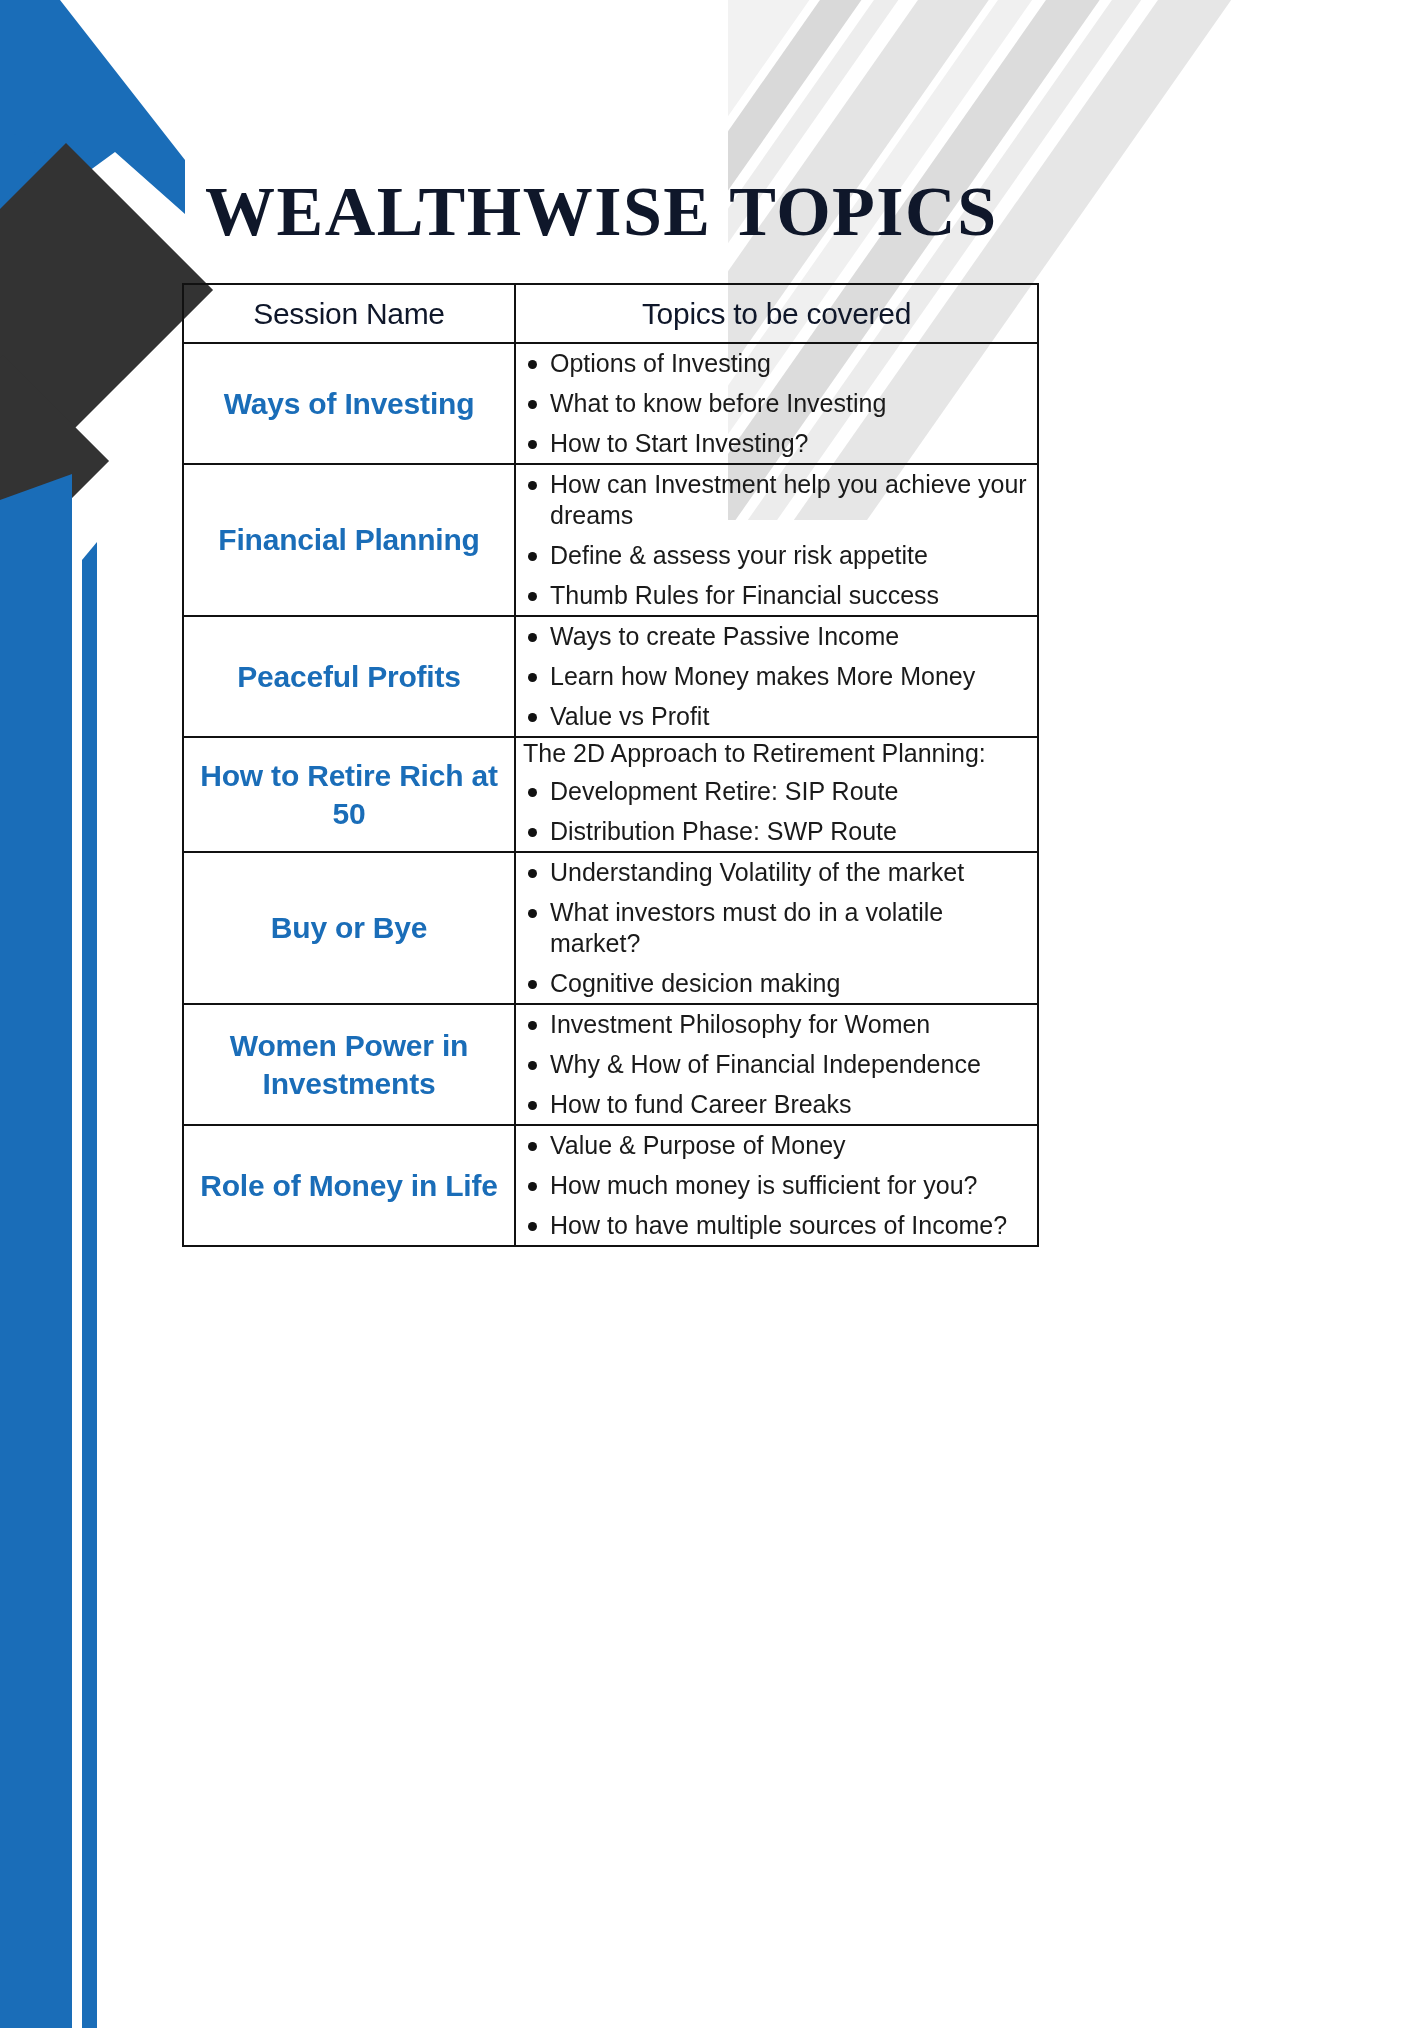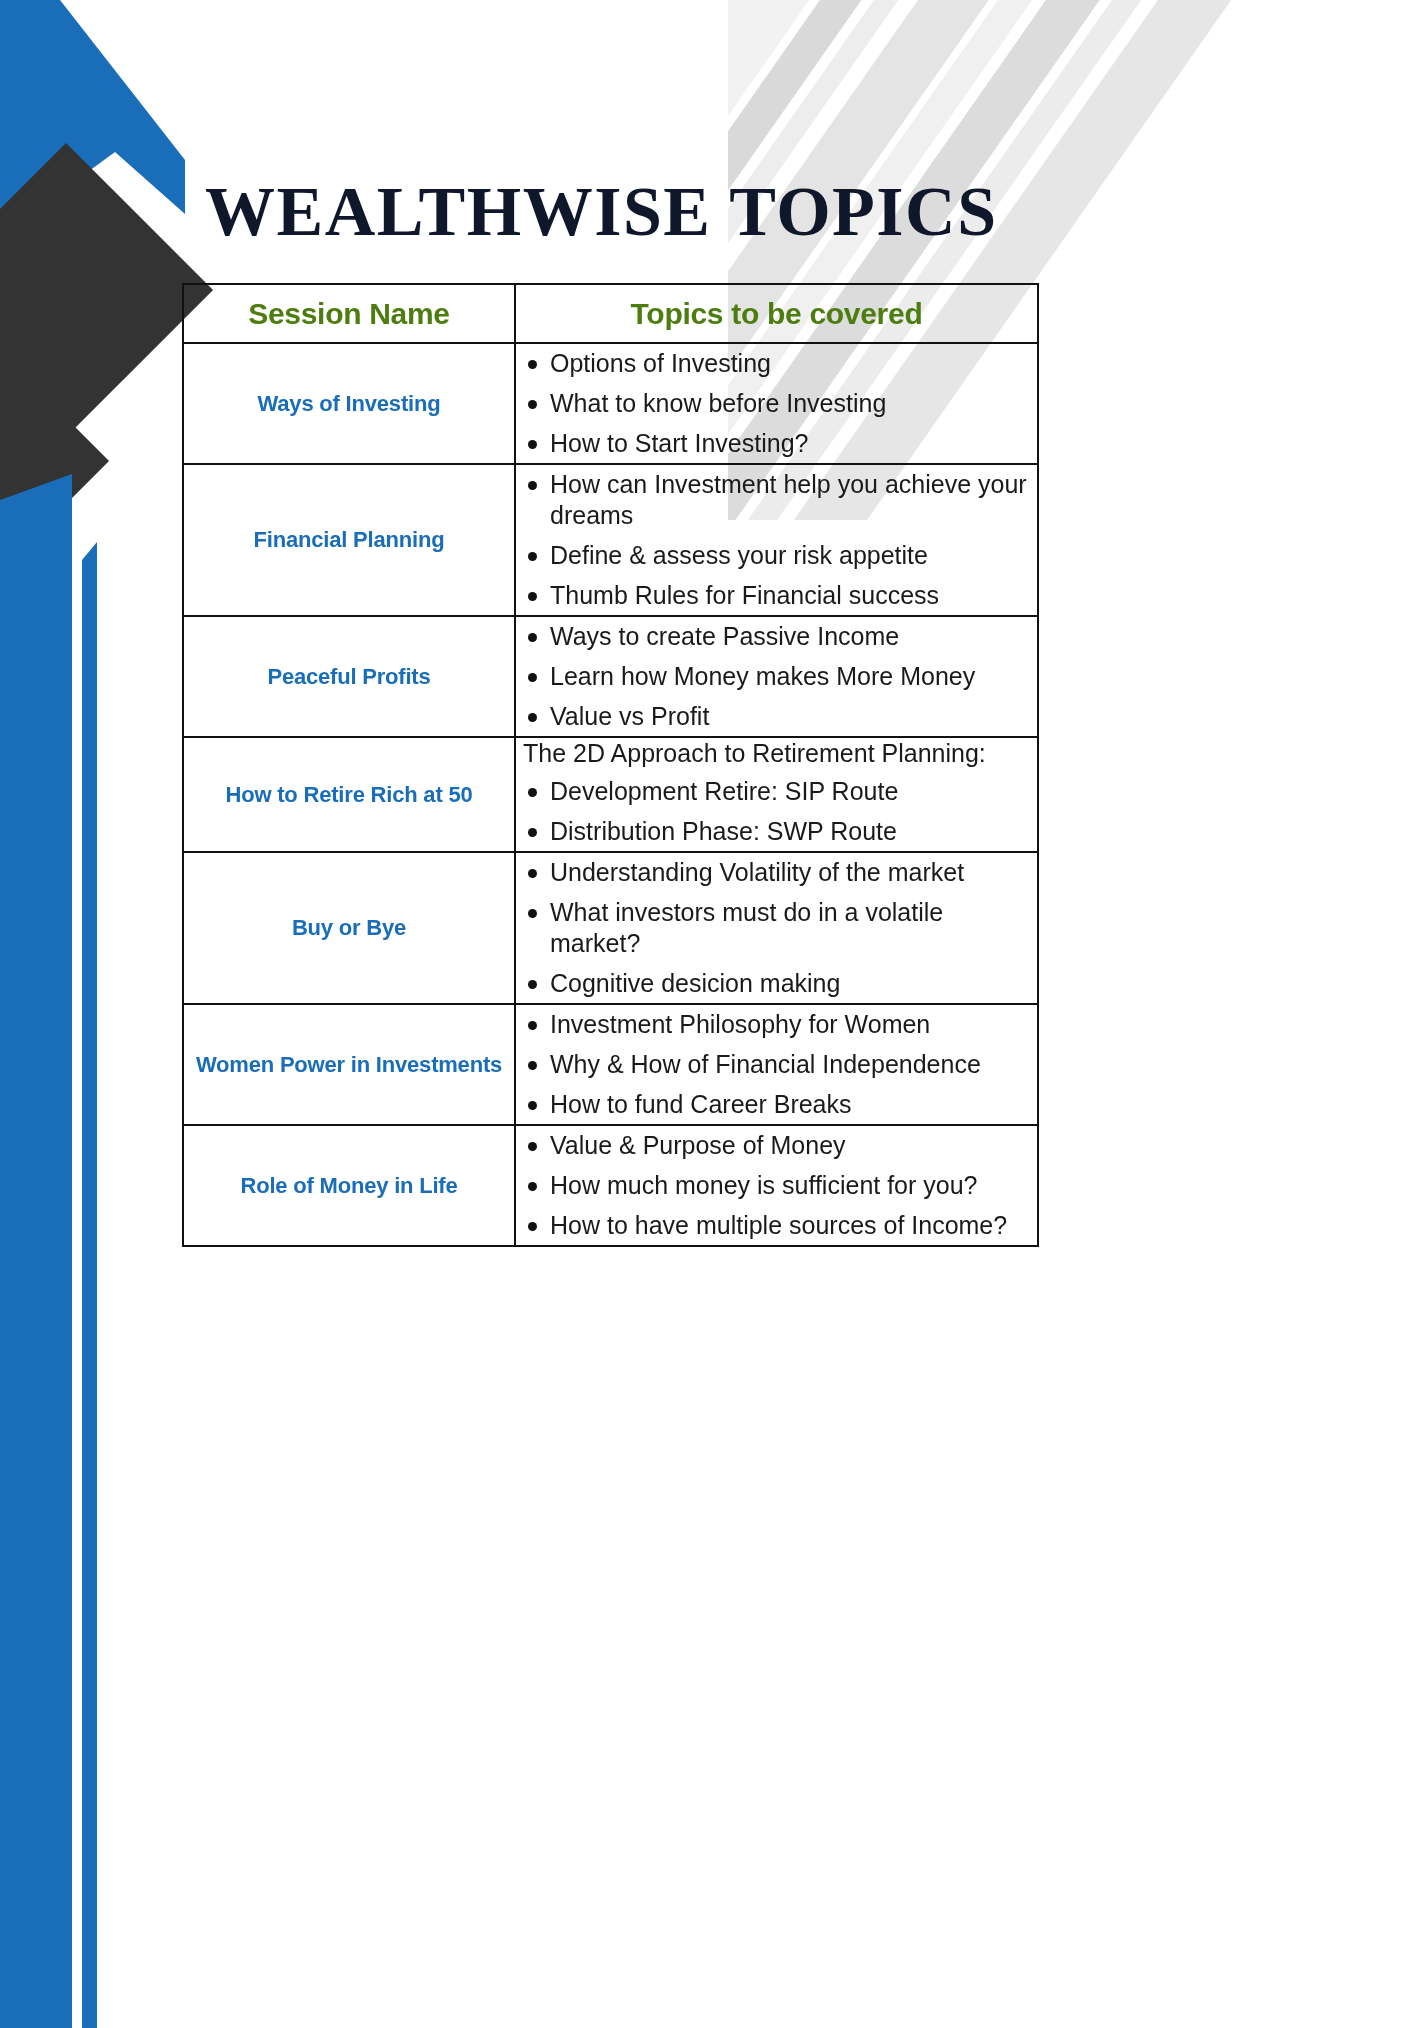--- a/index.html
+++ b/index.html
@@ -102,31 +102,31 @@
     border: 2px solid #111111;
     padding: 0;
     vertical-align: middle;
   }
   .col-session { width: 332px; }
   .col-topics  { width: 523px; }
 
   thead th {
     height: 57px;
     font-size: 30px;
-    font-weight: bold;
-    color: #4d7c0f;
+    font-weight: normal;
+    color: #0f172a;
     text-align: center;
     font-family: "Liberation Sans", sans-serif;
     letter-spacing: -0.3px;
   }
   thead tr th { border-bottom-width: 3px; }
 
   .session-cell {
     text-align: center;
-    font-size: 22px;
+    font-size: 30px;
     font-weight: bold;
     color: #1a6db8;
     line-height: 1.25;
     padding: 6px 8px;
     letter-spacing: -0.2px;
   }
 
   .topics-cell {
     padding: 10px 10px 10px 24px;
     font-size: 25px;

